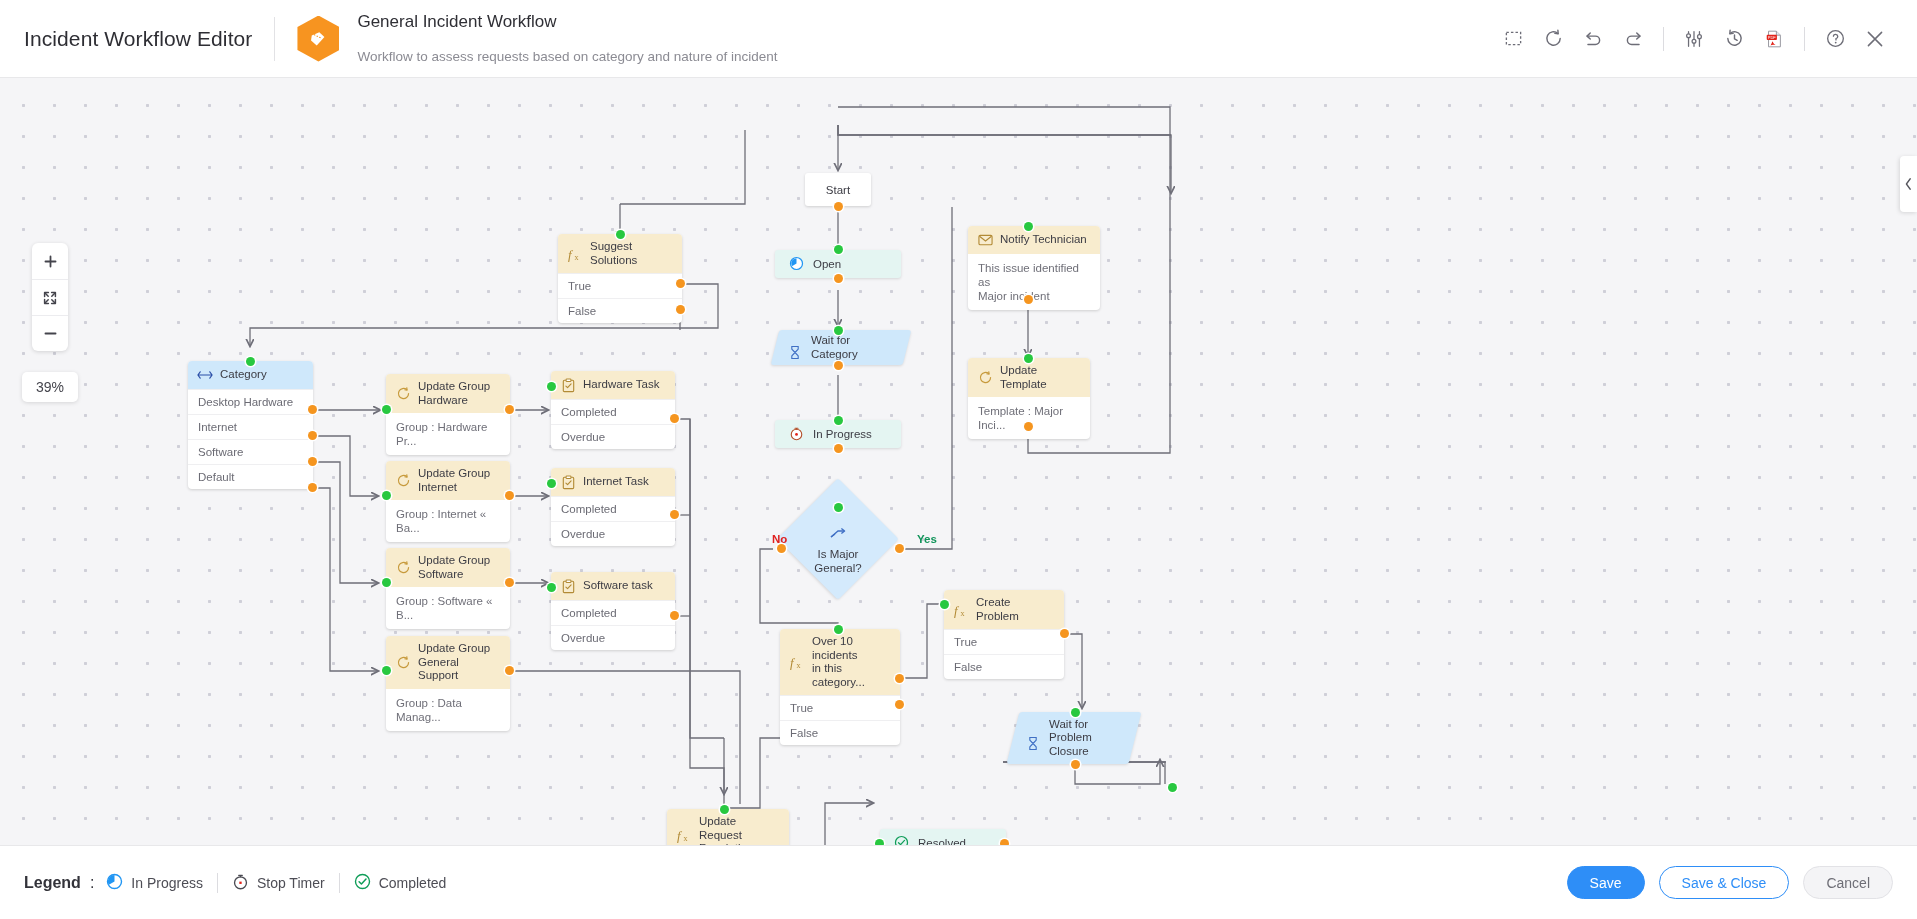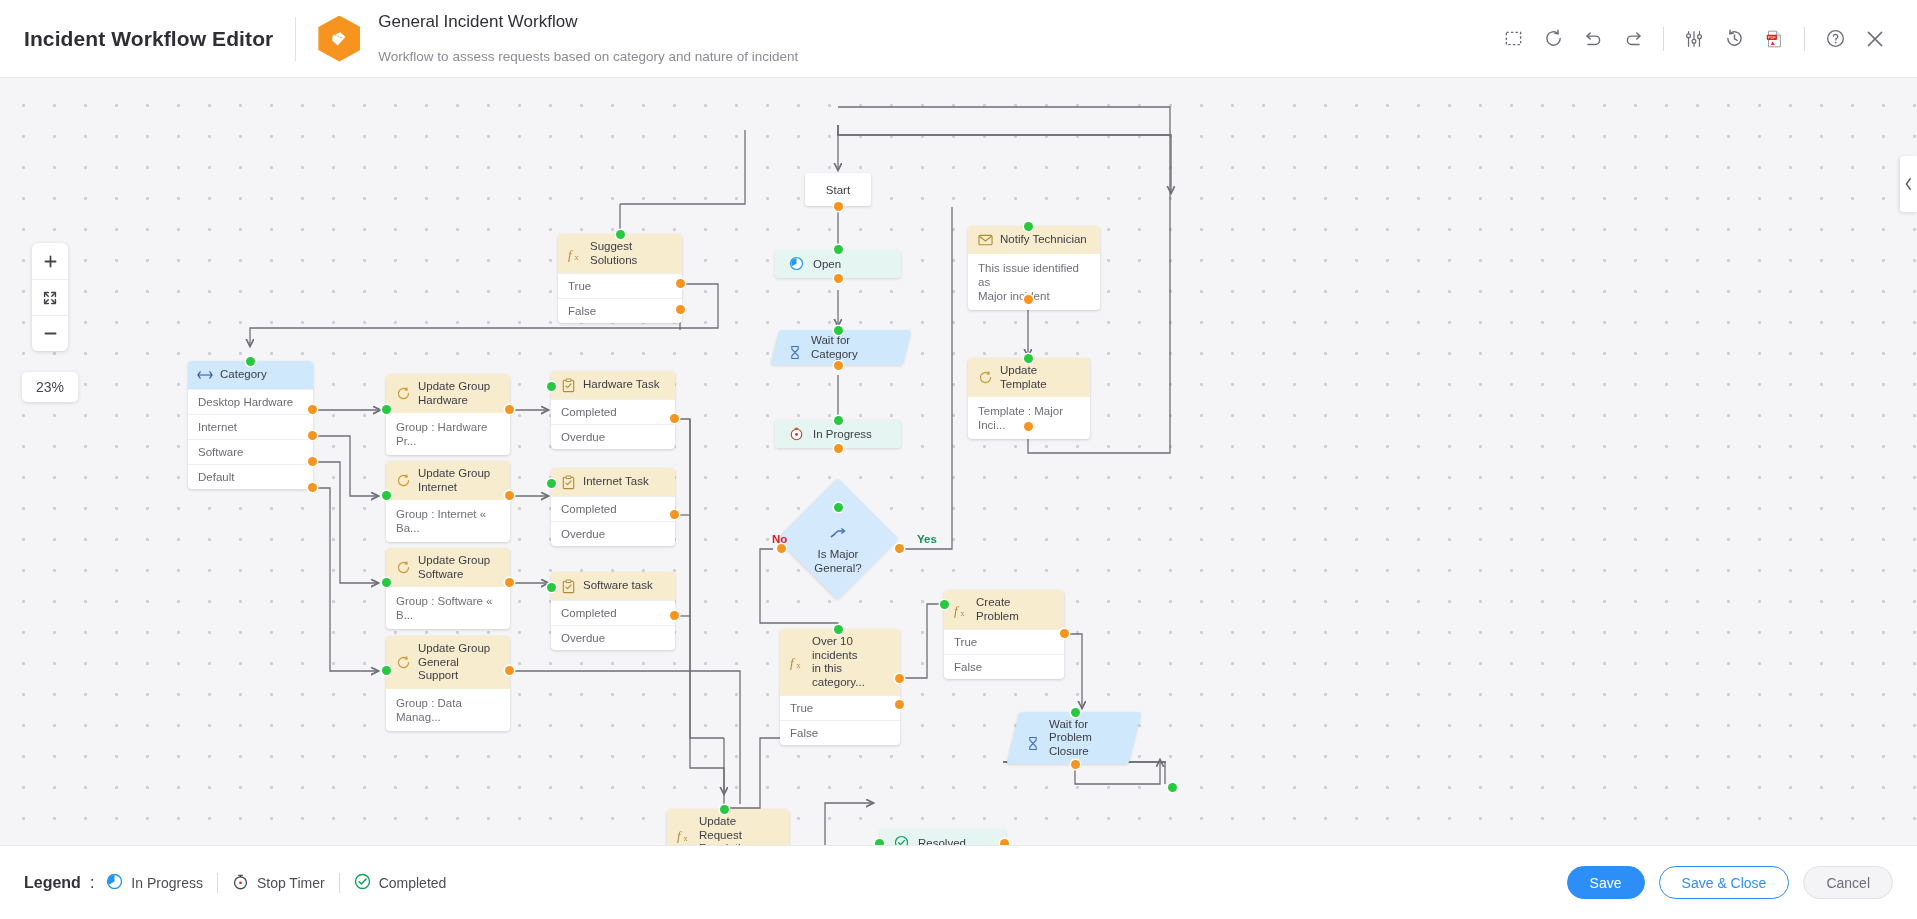--- a/index.html
+++ b/index.html
@@ -13,21 +13,21 @@
   
   .header {
     position: absolute; top: 0; left: 0;
     width: 1917px; height: 78px;
     background: #ffffff;
     border-bottom: 1px solid #e8e8ea;
     display: flex; align-items: center;
   }
   .app-title {
     margin-left: 24px;
-    font-size: 21px; color: #2e2e34; font-weight: 700;
+    font-size: 21px; color: #2e2e34; font-weight: 400;
     letter-spacing: .1px;
   }
   .hdr-divider {
     width: 1px; height: 44px; background: #e2e2e5;
     margin-left: 22px; margin-right: 22px;
   }
   .logo-hex {
     width: 42px; height: 46px;
     background: #f79420;
     clip-path: polygon(50% 0%, 100% 25%, 100% 75%, 50% 100%, 0% 75%, 0% 25%);
@@ -370,21 +370,21 @@
           <path d="M6.4 2.6 H2.6 V6.4 M9.6 2.6 H13.4 V6.4 M2.6 9.6 V13.4 H6.4 M13.4 9.6 V13.4 H9.6" fill="none" stroke="#44444c" stroke-width="1.5" stroke-linecap="round" stroke-linejoin="round"></path>
           <path d="M2.8 2.8 L6.2 6.2 M13.2 2.8 L9.8 6.2 M2.8 13.2 L6.2 9.8 M13.2 13.2 L9.8 9.8" stroke="#44444c" stroke-width="1.5" stroke-linecap="round"></path>
         </svg>
       </div>
       <div class="zbtn">
         <svg width="15" height="15" viewBox="0 0 16 16">
             <path d="M2.6 8 H13.4" stroke="#44444c" stroke-width="1.9" stroke-linecap="round"></path>
           </svg>
       </div>
     </div>
-    <div class="zoom-level">23%</div>
+    <div class="zoom-level">39%</div>
 
     <div class="node-plain" style="left:805px; top:95px; width:66px; height:33px;">
       <span>Start</span>
     </div>
     <div class="port orange" style="left:834px; top:124px;"></div>
 
     <div class="node-simple" style="left:775px; top:172px; width:126px;">
       <span>
         <svg width="15" height="15" viewBox="0 0 16 16">
             <circle cx="8" cy="8" r="6.4" fill="#ffffff" stroke="#2196f3" stroke-width="1.3"></circle>

